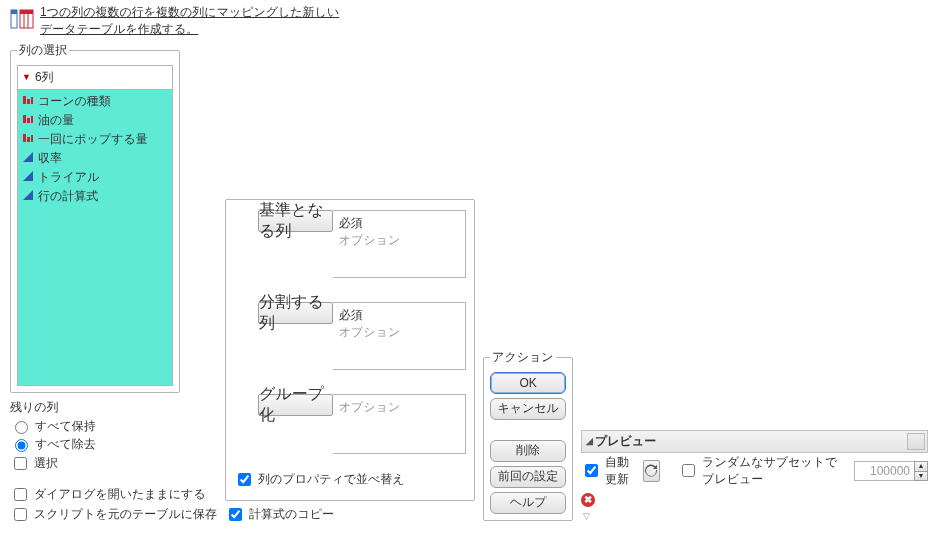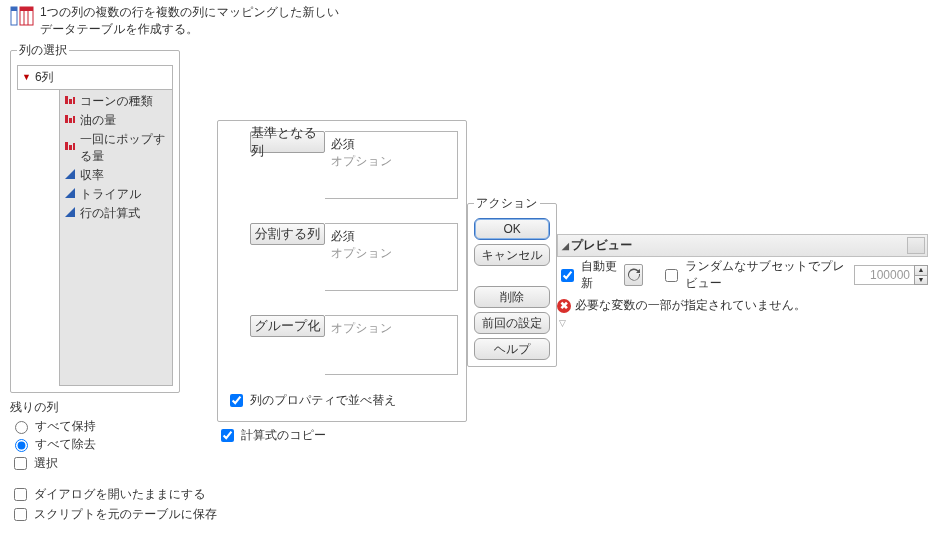--- a/index.html
+++ b/index.html
@@ -5,54 +5,53 @@
   * { box-sizing: border-box; }
   body {
     margin: 0;
     padding: 4px 10px;
     font-family: "Meiryo UI", "MS PGothic", sans-serif;
     font-size: 12px;
     color: #333;
     background: #fff;
     width: 938px;
   }
-  .header { display: flex; align-items: flex-start; gap: 6px; margin-bottom: 4px; }
+  .header { display: flex; align-items: center; gap: 6px; margin-bottom: 4px; text-decoration: underline; }
   .header .desc { line-height: 1.4; }
   .icon-main svg { width: 24px; height: 24px; }
-  .main-row { display: flex; align-items: center; }
+  .main-row { display: flex; align-items: flex-end; gap: 8px; }
   fieldset {
     border: 1px solid #b5b5b5;
     border-radius: 2px;
     padding: 6px 6px;
     margin: 0 0 4px 0;
     min-width: 0;
   }
   legend { padding: 0 2px; color: #333; font-size: 12px; }
   .col-select-box { width: 170px; }
   .col-list-header {
     border: 1px solid #b5b5b5;
     padding: 3px 4px;
     display: flex; align-items: center; gap: 4px;
     background: #fff;
   }
   .col-list-header .tri { font-size: 9px; color: #b00; }
   .col-list-body {
     border: 1px solid #b5b5b5; border-top: none;
     height: 296px; overflow: auto;
-    background: #e5e5e5;
+    background: #5eead4;
     padding: 2px 0;
-    margin-left: 42px;
   }
   .col-item { display: flex; align-items: center; gap: 4px; padding: 1px 4px; cursor: default; }
   .role-group { display: flex; align-items: flex-start; margin-bottom: 4px; }
   .role-btn {
     width: 92px; height: 22px;
     background: linear-gradient(#f9f9f9,#e3e3e3);
     border: 1px solid #9f9f9f; border-radius: 2px;
-    font-size: 13px; cursor: default;
+    font-size: 16px; cursor: default;
     display: flex; align-items: center; justify-content: center; margin-left: 24px;
   }
   .role-list {
     width: 162px; height: 68px;
     border: 1px solid #b5b5b5; border-left: none;
     padding: 4px 6px; background: #fff;
     color: #333;
     overflow: hidden;
   }
   .role-list .placeholder { color: #999; }
@@ -292,17 +291,16 @@
       <span class="spin">
         <input value="100000" style="">
         <span class="arrows">
             <div>▲</div>
             <div>▼</div>
           </span>
       </span>
     </div>
     <div class="err-line">
       <span class="err-icon">✖</span>
-      <span>必要な変数の一部が指定されていません。</span>
     </div>
     <div class="disclose">▽</div>
   </div>
 </div>
 
 </body></html>

